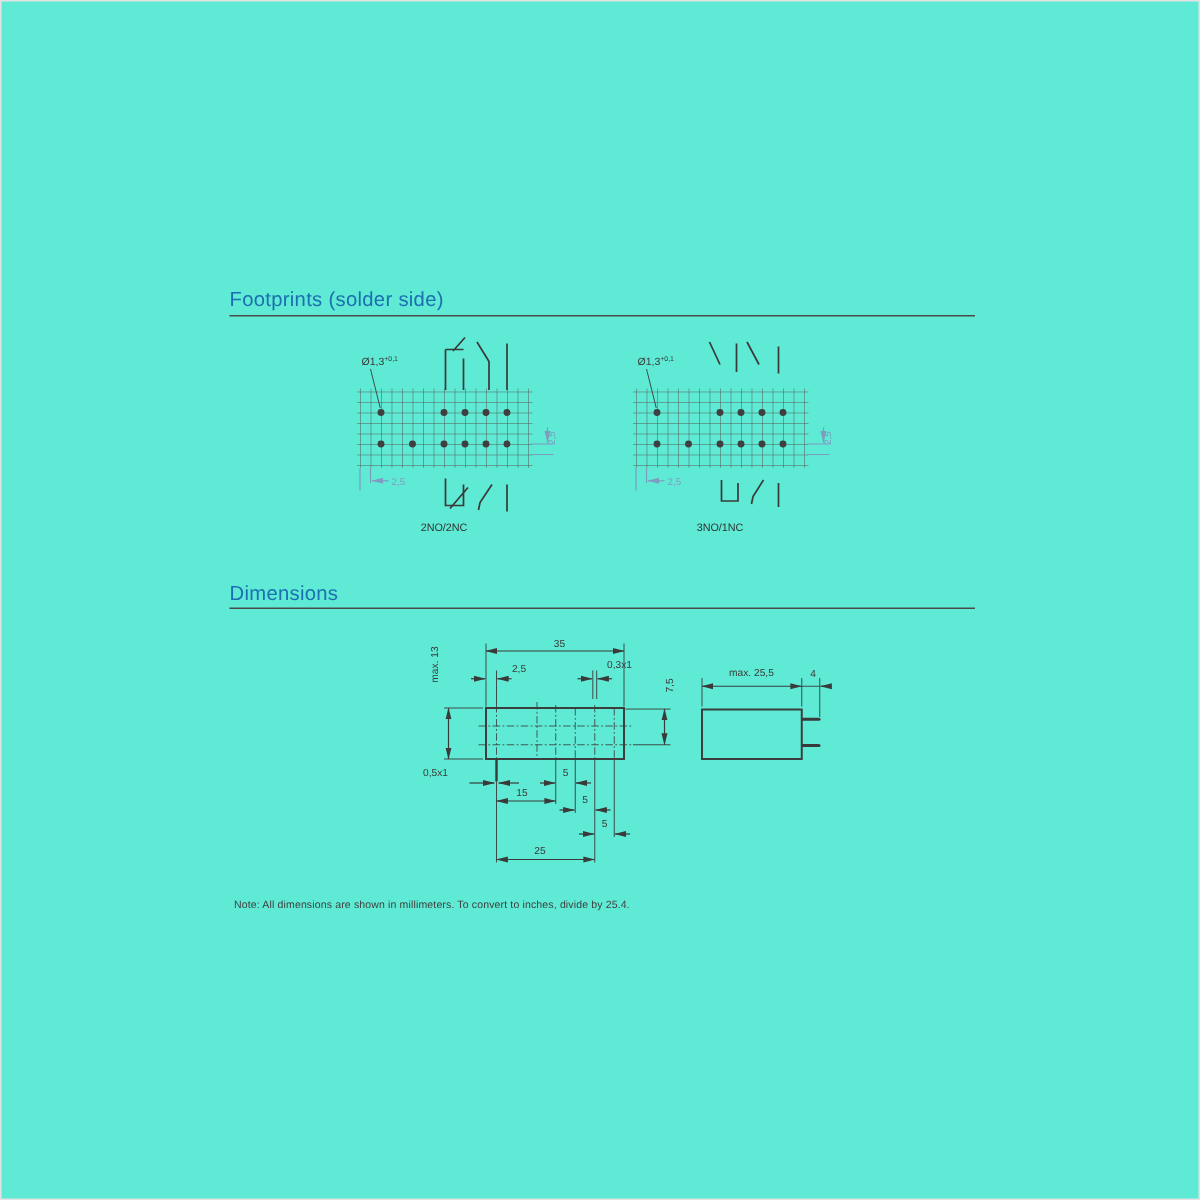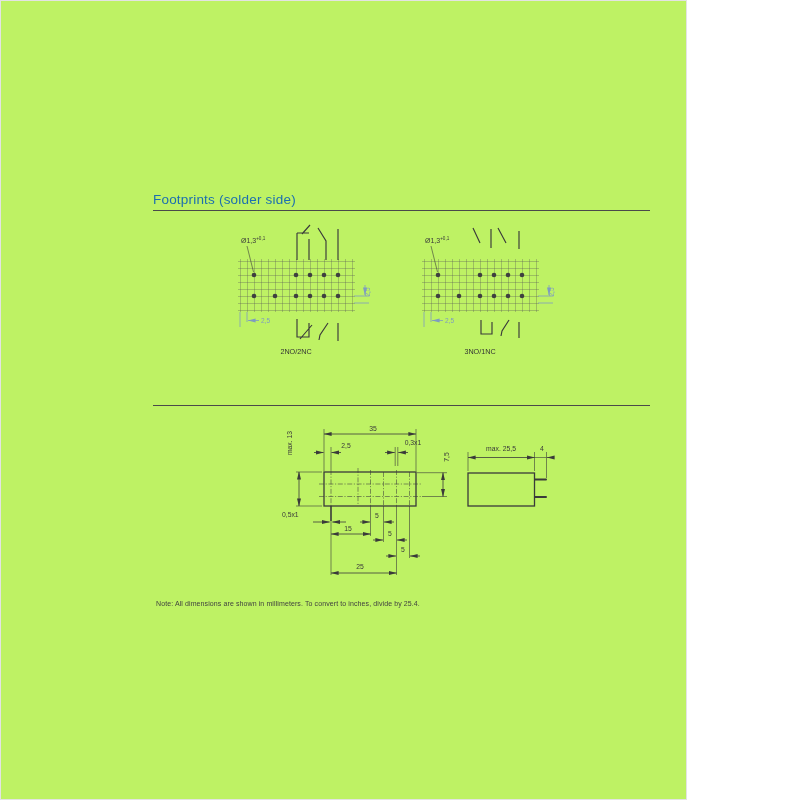--- a/index.html
+++ b/index.html
@@ -1,17 +1,17 @@
 <!DOCTYPE html>
 <html><head>
 <meta charset="utf-8">
 <style>
   html,body{margin:0;padding:0;background:#fff;}
   #page{
-    position:relative;width:687px;height:800px;background:#bef264;
+    position:relative;width:800px;height:800px;background:#5eead4;
     font-family:"Liberation Sans", sans-serif;
     border:1px solid #e3e3e3;box-sizing:border-box;overflow:hidden;
   }
   .heading{
     position:absolute;left:152px;width:500px;
     color:#1c6fb0;font-size:13.5px;font-weight:500;letter-spacing:0.2px;
   }
   .rule{position:absolute;left:152px;width:497px;height:1.3px;background:#4a4a4a;}
   .note{
     position:absolute;left:155px;top:599px;width:520px;
@@ -35,20 +35,21 @@
   .pad{fill:#3f3f3f;}
 </style>
 </head>
 <body>
 
 <div id="page">
 
   <div class="heading" style="top:191px">Footprints (solder side)</div>
   <div class="rule" style="top:209px"></div>
 
+  <div class="heading" style="top:387px">Dimensions</div>
   <div class="rule" style="top:404px"></div>
 
   <div class="note">Note: All dimensions are shown in millimeters. To convert to inches, divide by 25.4.</div>
 
   <svg id="drawing" width="800" height="800" viewBox="0 0 800 800">
     <defs>
       <marker id="arrD" markerWidth="10" markerHeight="7" refX="9.5" refY="3.5" orient="auto-start-reverse" markerUnits="strokeWidth">
         <path d="M0,1 L10,3.5 L0,6 z" fill="#3a3a3a"></path>
       </marker>
       <marker id="arrB" markerWidth="10" markerHeight="7" refX="9.5" refY="3.5" orient="auto-start-reverse" markerUnits="strokeWidth">

